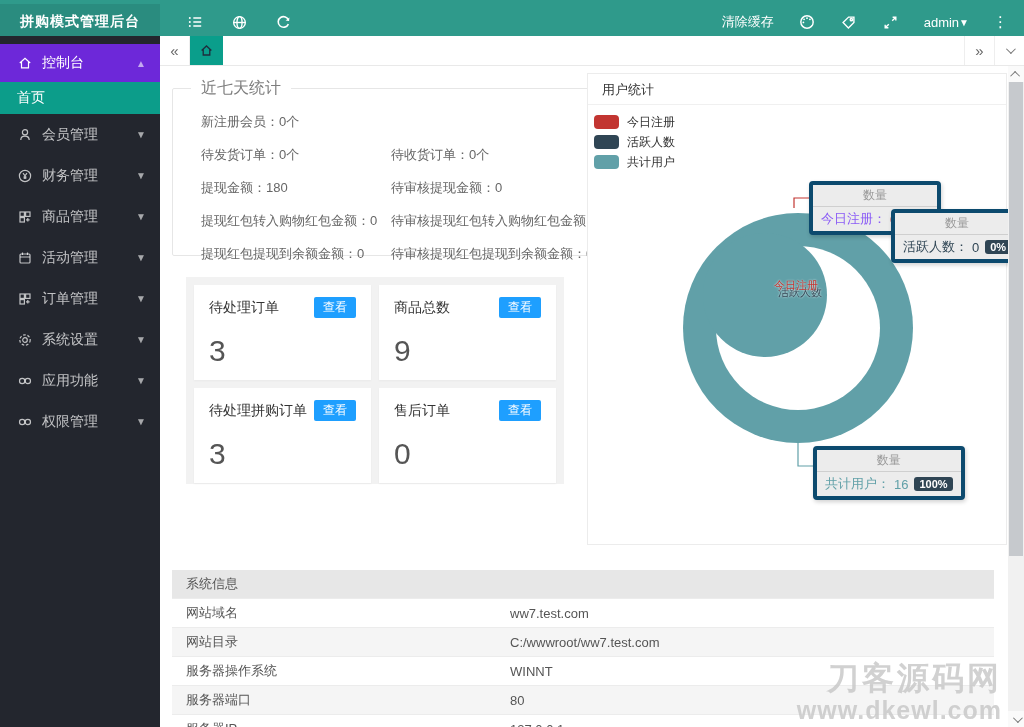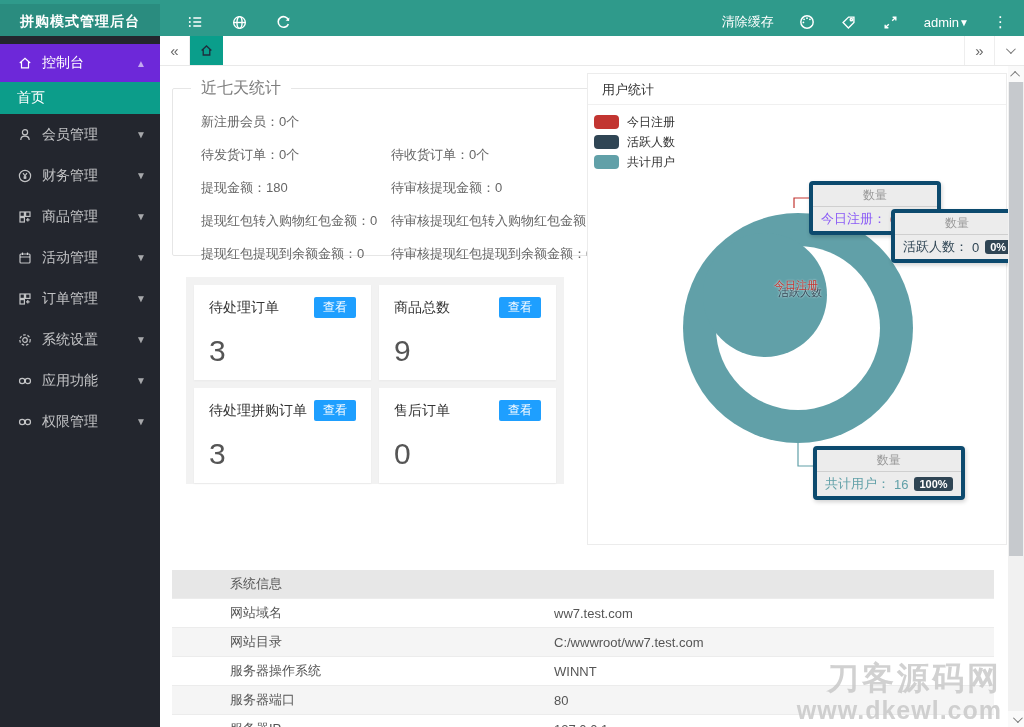--- a/index.html
+++ b/index.html
@@ -75,21 +75,21 @@
   .leader-svg { position:absolute; left:0; top:0; pointer-events:none; }
 
   .tip { position:absolute; background:#ececec; border:4px solid #0c4a6e; border-radius:4px; box-shadow:1px 2px 4px rgba(0,0,0,.18); white-space:nowrap; }
   .tip-head { text-align:center; font-size:12px; color:#999; padding:2px 10px; border-bottom:1px solid #cfcfcf; }
   .tip-row { display:flex; align-items:center; padding:3px 8px; font-size:13px; }
   .tip-val { margin:0 6px 0 4px; }
   .tip-badge { background:#2f4554; color:#fff; font-size:11px; font-weight:bold; padding:1px 5px; border-radius:3px; }
 
   
   .sys-table { position:absolute; left:12px; top:504px; width:822px; font-size:13px; color:#555; }
-  .sys-row { height:29px; display:flex; align-items:center; border-bottom:1px solid #ececec;padding-left:44px; }
+  .sys-row { height:29px; display:flex; align-items:center; border-bottom:1px solid #ececec; }
   .sys-row.head { background:#e7e7e7; }
   .sys-row.stripe { background:#f5f5f5; }
   .sys-label { width:338px; padding-left:14px; }
   .sys-value { flex:1; }
 
   
   .watermark { position:absolute; right:22px; bottom:2px; text-align:right; z-index:5; color:#c9c9c9; opacity:.85; pointer-events:none; }
   .wm1 { font-size:32px; font-weight:bold; letter-spacing:3px; line-height:1.1; }
   .wm2 { font-size:25px; font-weight:bold; letter-spacing:1px; }
 

